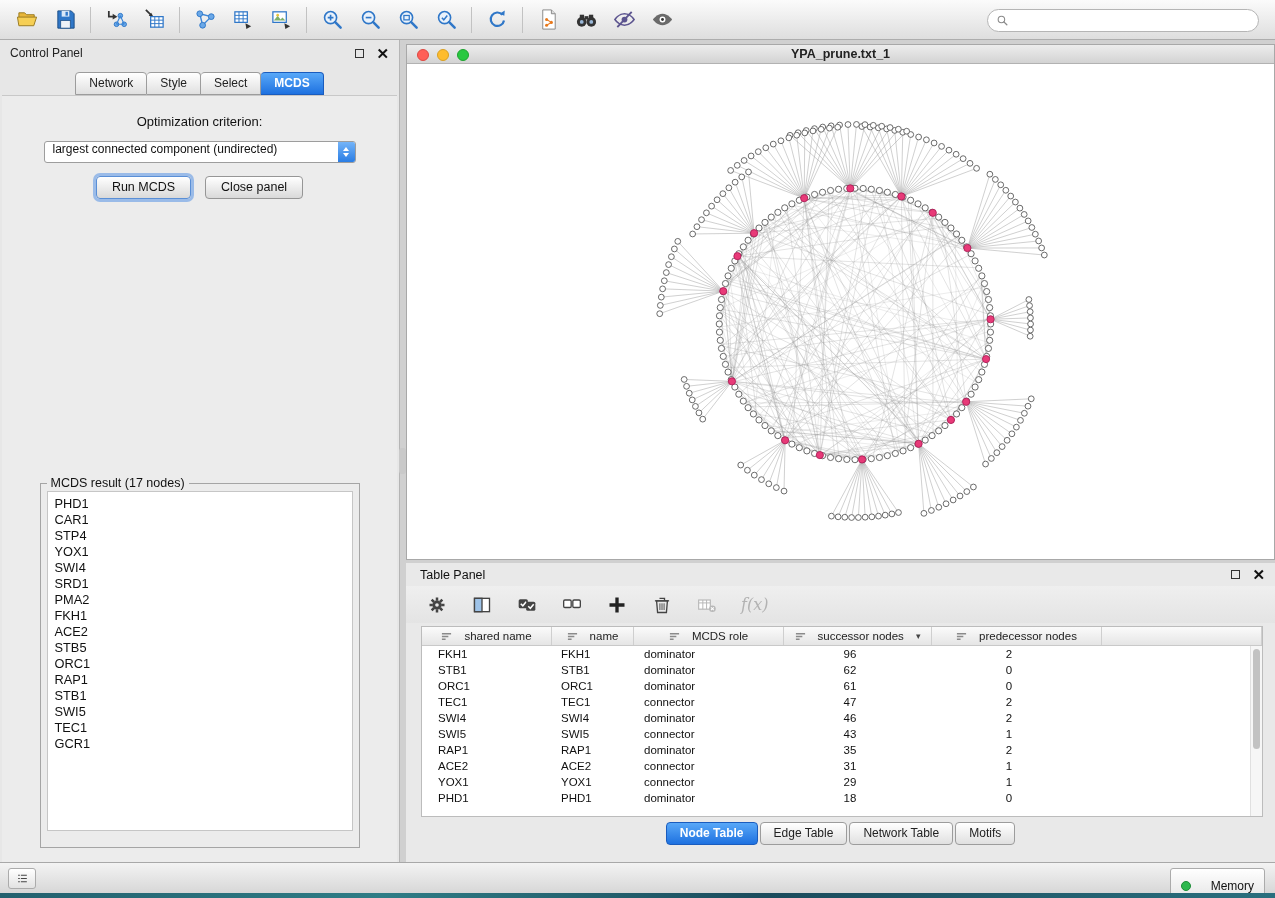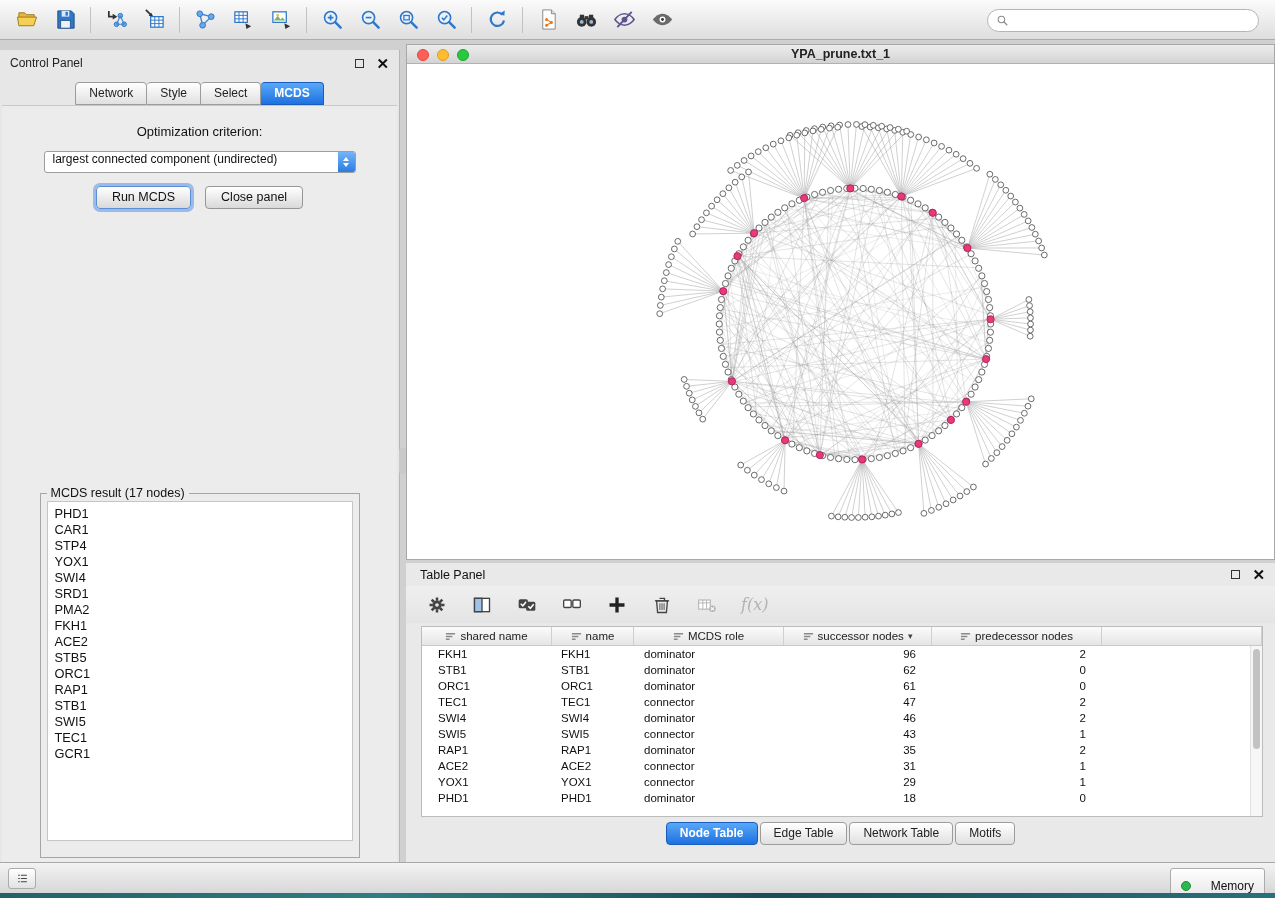--- a/index.html
+++ b/index.html
@@ -16,21 +16,21 @@
   .tsep { width:1px; height:26px; background:#c2c2c2; margin:0 6px; }
   .search { position:absolute; right:16px; top:9px; width:272px; height:23px; background:#fff;
     border:1px solid #b5b5b5; border-radius:12px; display:flex; align-items:center; padding:0 8px; }
   .search svg { width:13px; height:13px; margin-right:5px; }
   .search input { border:none; outline:none; flex:1; font-size:12px; font-family:"Liberation Sans",sans-serif; background:transparent; }
 
   
   .main { position:absolute; left:0; top:40px; width:1275px; height:822px; background:#d0d0d0; }
 
   
-  .control-panel { position:absolute; left:0; top:10px; width:400px; height:822px;
+  .control-panel { position:absolute; left:0; top:0; width:400px; height:822px;
     background:#e7e7e7; border-right:1px solid #b5b5b5; display:flex; flex-direction:column; }
   .panel-head { height:26px; display:flex; align-items:center; padding:0 10px; font-size:12px; color:#222; }
   .panel-head .title { flex:1; }
   .float-ic { width:9px; height:9px; border:1.5px solid #333; display:inline-block; margin-right:12px; }
   .close-ic { font-size:15px; font-weight:bold; color:#111; line-height:1; }
   .ctl-tabs { display:flex; justify-content:center; margin-top:6px; }
   .tab { font-size:12px; padding:3px 13px 4px; border:1px solid #9c9c9c; border-left-width:0;
     background:linear-gradient(#ffffff,#e0e0e0); color:#222; border-radius:4px 4px 0 0; cursor:default; }
   .tab:first-child { border-left-width:1px; }
   .tab.sel { background:linear-gradient(#58a8f8,#1e71e0); color:#fff; border-color:#1a5cbe; font-weight:bold; }
@@ -78,30 +78,30 @@
   .tp-head .title { flex:1; }
   .tp-toolbar { height:37px; display:flex; align-items:center; padding-left:20px; gap:24px;
     background:linear-gradient(#efefef,#e4e4e4); }
   .tp-toolbar .ticon { width:21px; height:21px; display:flex; align-items:center; justify-content:center; }
   .tp-toolbar svg { width:20px; height:20px; display:block; }
   .fx { font-family:"DejaVu Serif", serif; font-style:italic; font-size:16px; color:#b2b2b2; }
   .tbl-wrap { position:relative; margin:3px 12px 0 15px; background:#fff; border:1px solid #bcbcbc; height:191px; }
   .tbl-head { display:grid; grid-template-columns:130px 82px 150px 148px 170px 1fr; height:19px;
     background:linear-gradient(#fbfbfb,#e5e5e5); border-bottom:1px solid #c9c9c9; }
   .tbl-head .hc { border-right:1px solid #cfcfcf; display:flex; align-items:center; justify-content:center;
-    gap:4px; font-size:11.5px; color:#222; overflow:hidden;text-align:right; }
+    gap:12px; font-size:11.5px; color:#222; overflow:hidden;text-align:right; }
   .tbl-head .hc svg { width:11px; height:11px; flex:0 0 auto; }
   .tbl-head .chev { font-size:9px; color:#444; }
   .tbl-body { overflow:hidden; height:170px; }
   .trow { display:grid; grid-template-columns:130px 82px 150px 148px 170px 1fr; height:16px; }
   .trow .c { font-size:11.5px; color:#111; line-height:16px; white-space:nowrap; overflow:hidden; }
   .trow .c0 { padding-left:16px; }
   .trow .c1 { padding-left:9px; }
   .trow .c2 { padding-left:10px; }
-  .trow .num { text-align:right; padding-right:16px; }
+  .trow .num { text-align:center; padding-right:16px; }
   .vscroll { position:absolute; right:0; top:19px; bottom:0; width:12px; background:#f6f6f6; border-left:1px solid #e0e0e0; }
   .vscroll .thumb { position:absolute; left:2px; top:3px; width:7px; height:100px; background:#c2c2c2; border-radius:4px; }
   .tbl-tabs { display:flex; justify-content:center; margin-top:5px; }
   .tbl-tabs .tab { border-radius:4px; border-left-width:1px; margin:0 1px; }
 
   
   .statusbar { position:absolute; left:0; top:862px; width:1275px; height:31px;
     background:linear-gradient(#f3f3f3,#d7d7d7); border-top:1px solid #a8a8a8; }
   .sb-left { position:absolute; left:8px; top:5px; width:28px; height:21px; border:1px solid #ababab;
     border-radius:3px; background:linear-gradient(#fff,#e2e2e2); display:flex; align-items:center; justify-content:center; }

